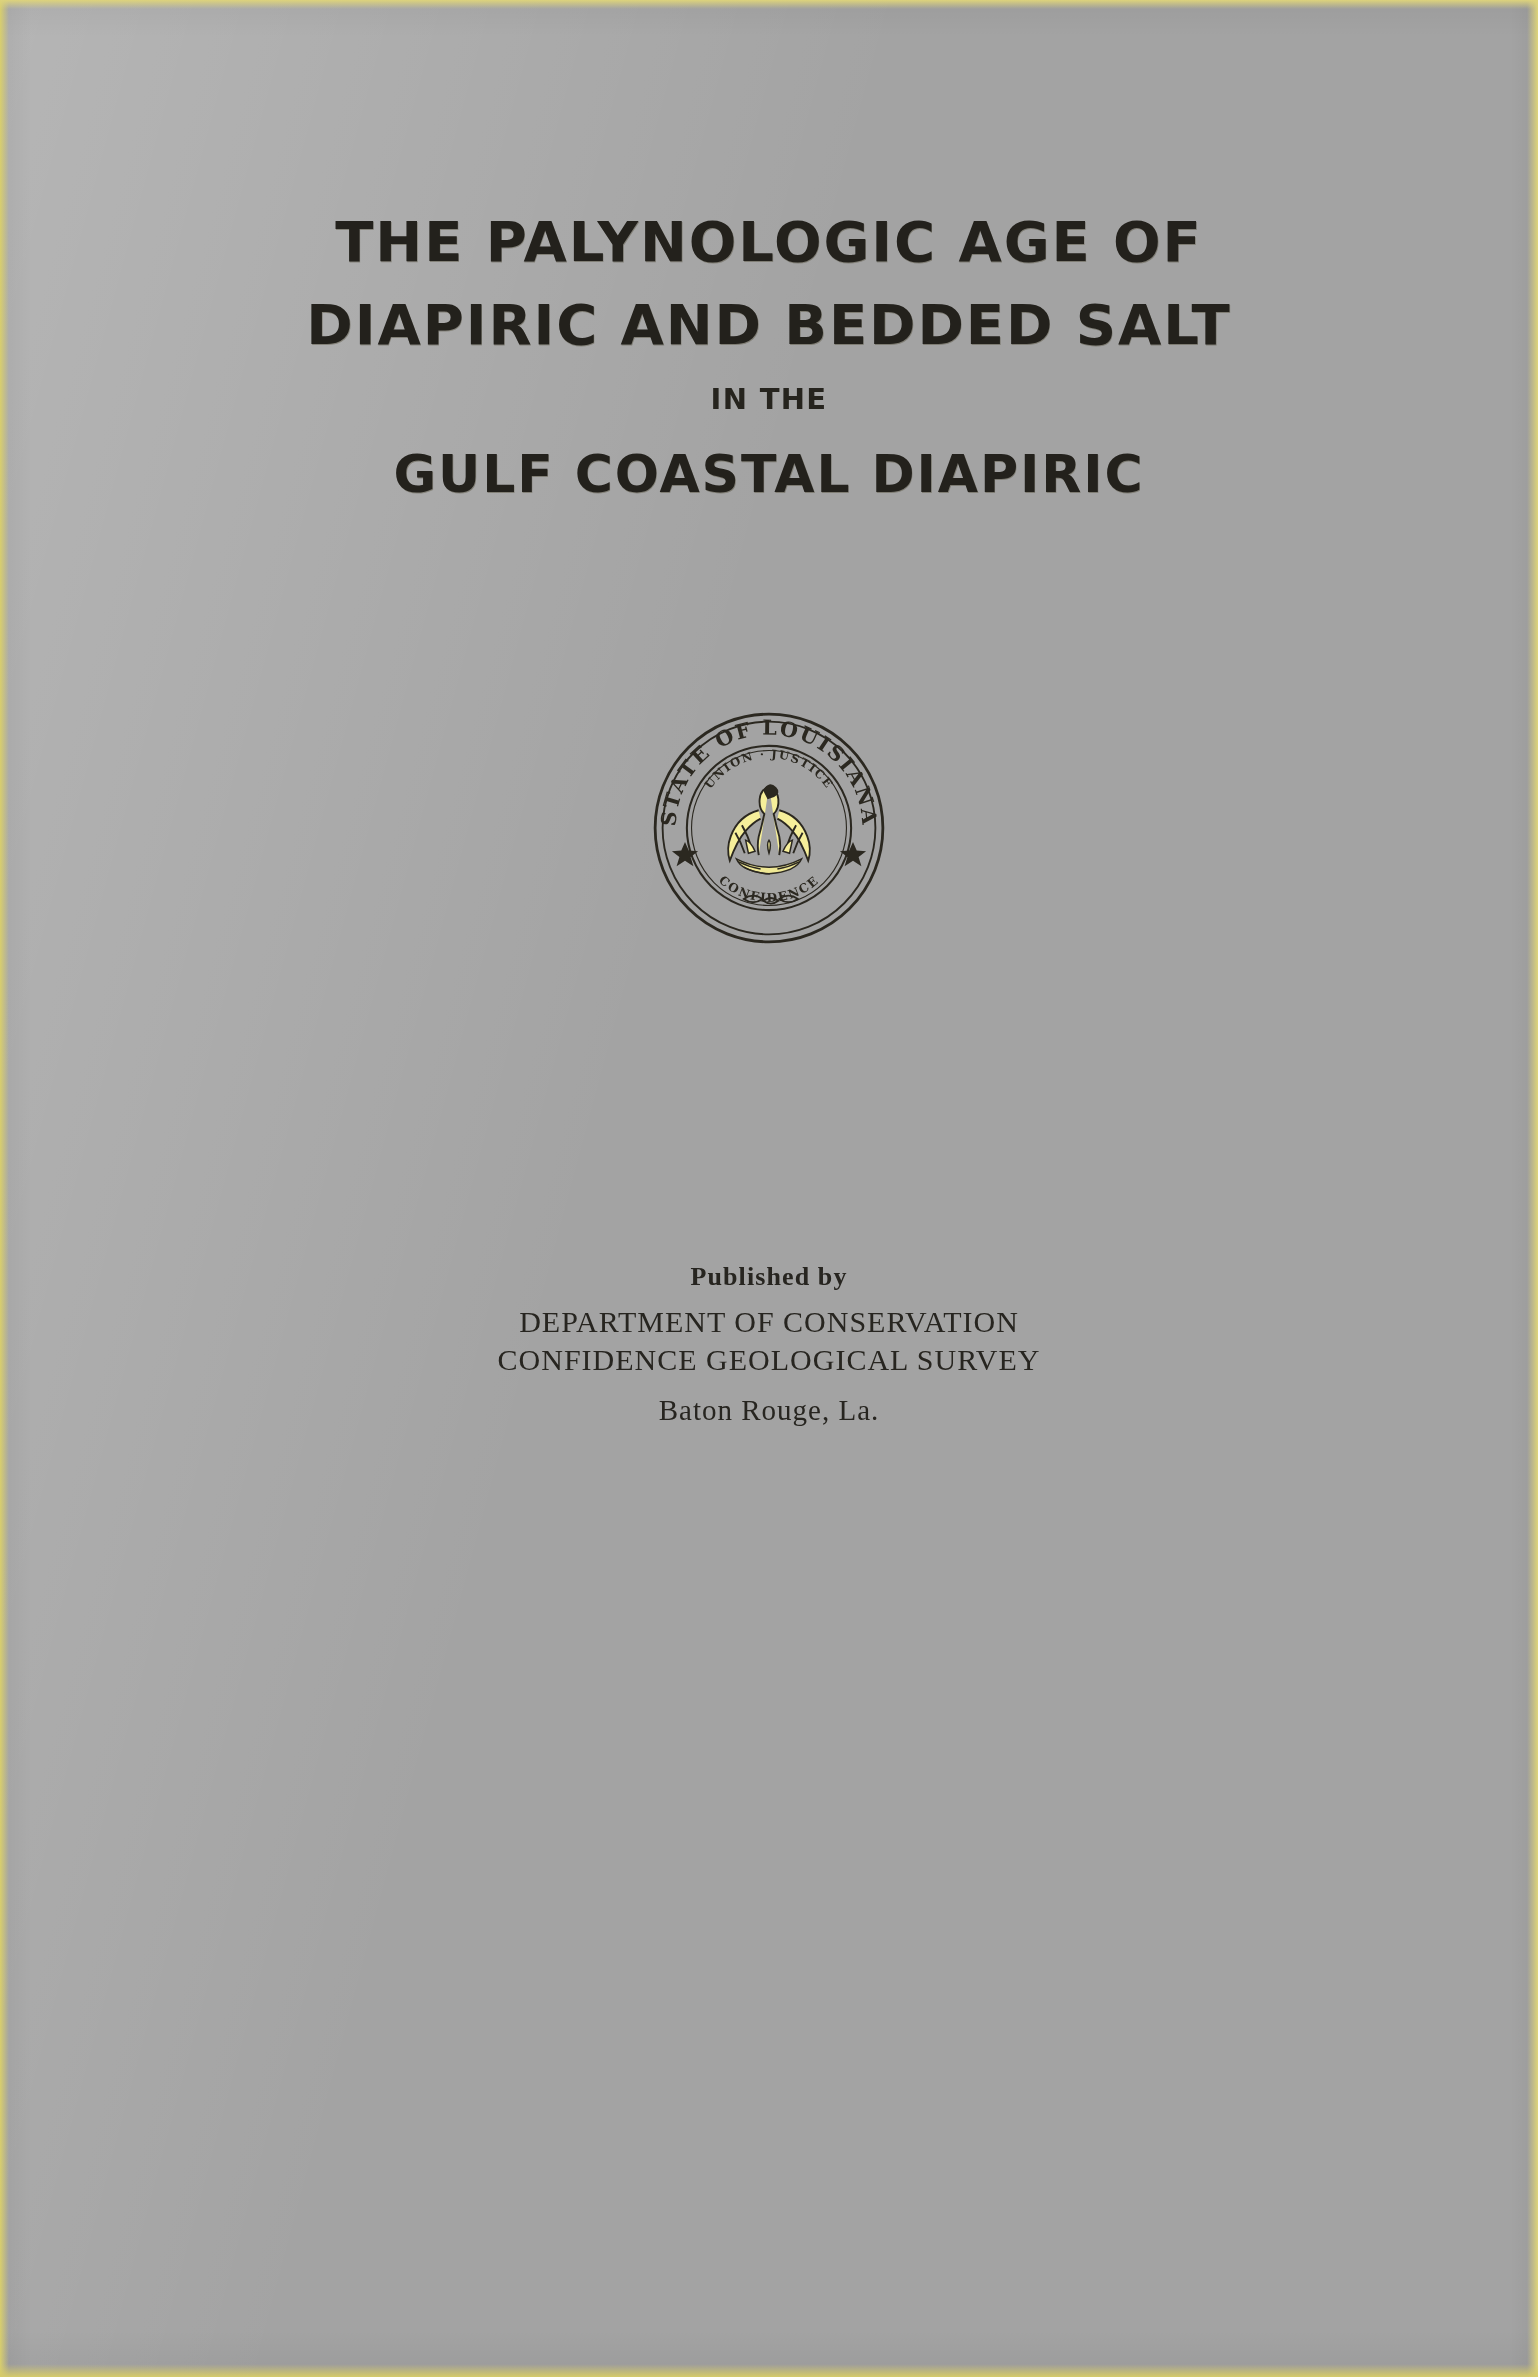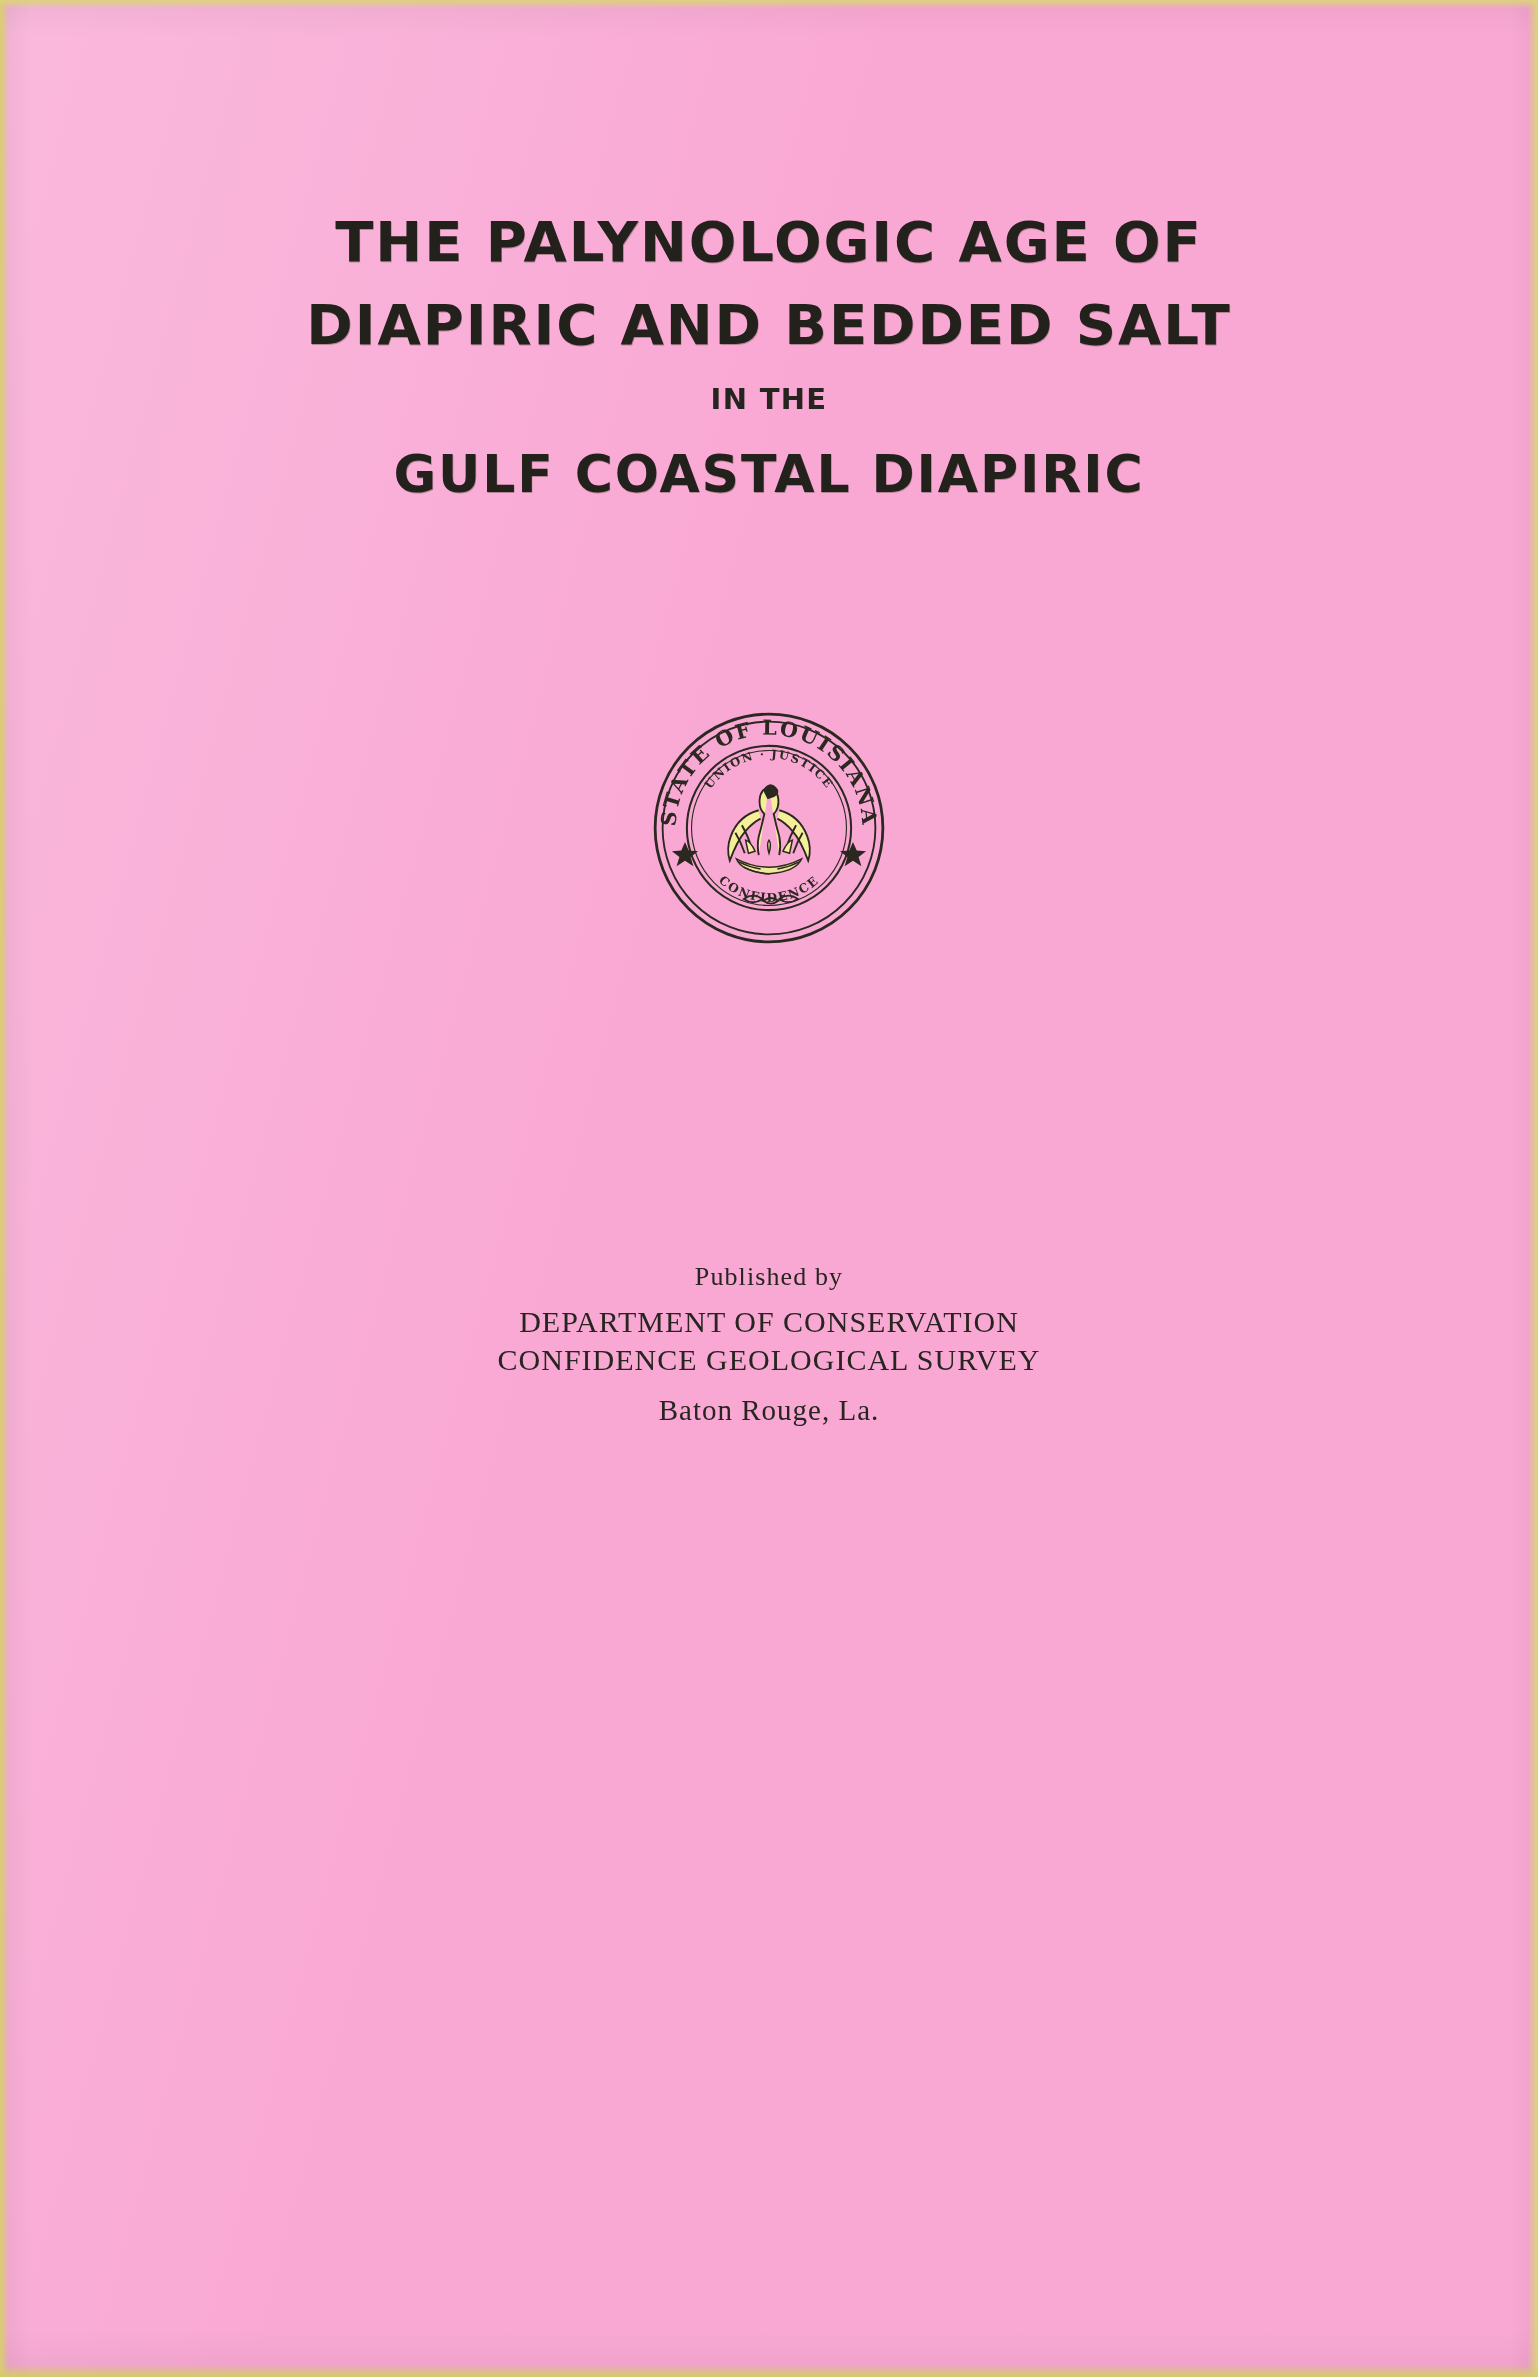--- a/index.html
+++ b/index.html
@@ -10,21 +10,21 @@
   body {
     width: 1538px;
     height: 2377px;
     font-family: "Liberation Serif", serif;
   }
 
   .page {
     position: relative;
     width: 1538px;
     height: 2377px;
-    background: #f9a8d4;
+    background: #a3a3a3;
     overflow: hidden;
   }
 
   
   .page::before {
     content: "";
     position: absolute;
     inset: 0;
     background:
       linear-gradient(to right, rgba(0,0,0,0.05) 0px, rgba(0,0,0,0.0) 32px),
@@ -126,20 +126,21 @@
 
   .imprint {
     margin-top: 308px;
     color: #272520;
     font-family: "Liberation Serif", serif;
   }
   .imprint .published-by {
     font-size: 26px;
     letter-spacing: 1.1px;
     margin-bottom: 11.2px;
+    font-weight: bold;
   }
   .imprint .org-1,
   .imprint .org-2 {
     font-size: 30px;
     letter-spacing: 1px;
     line-height: 1.28;
   }
   .imprint .city {
     font-size: 29px;
     letter-spacing: 1px;

